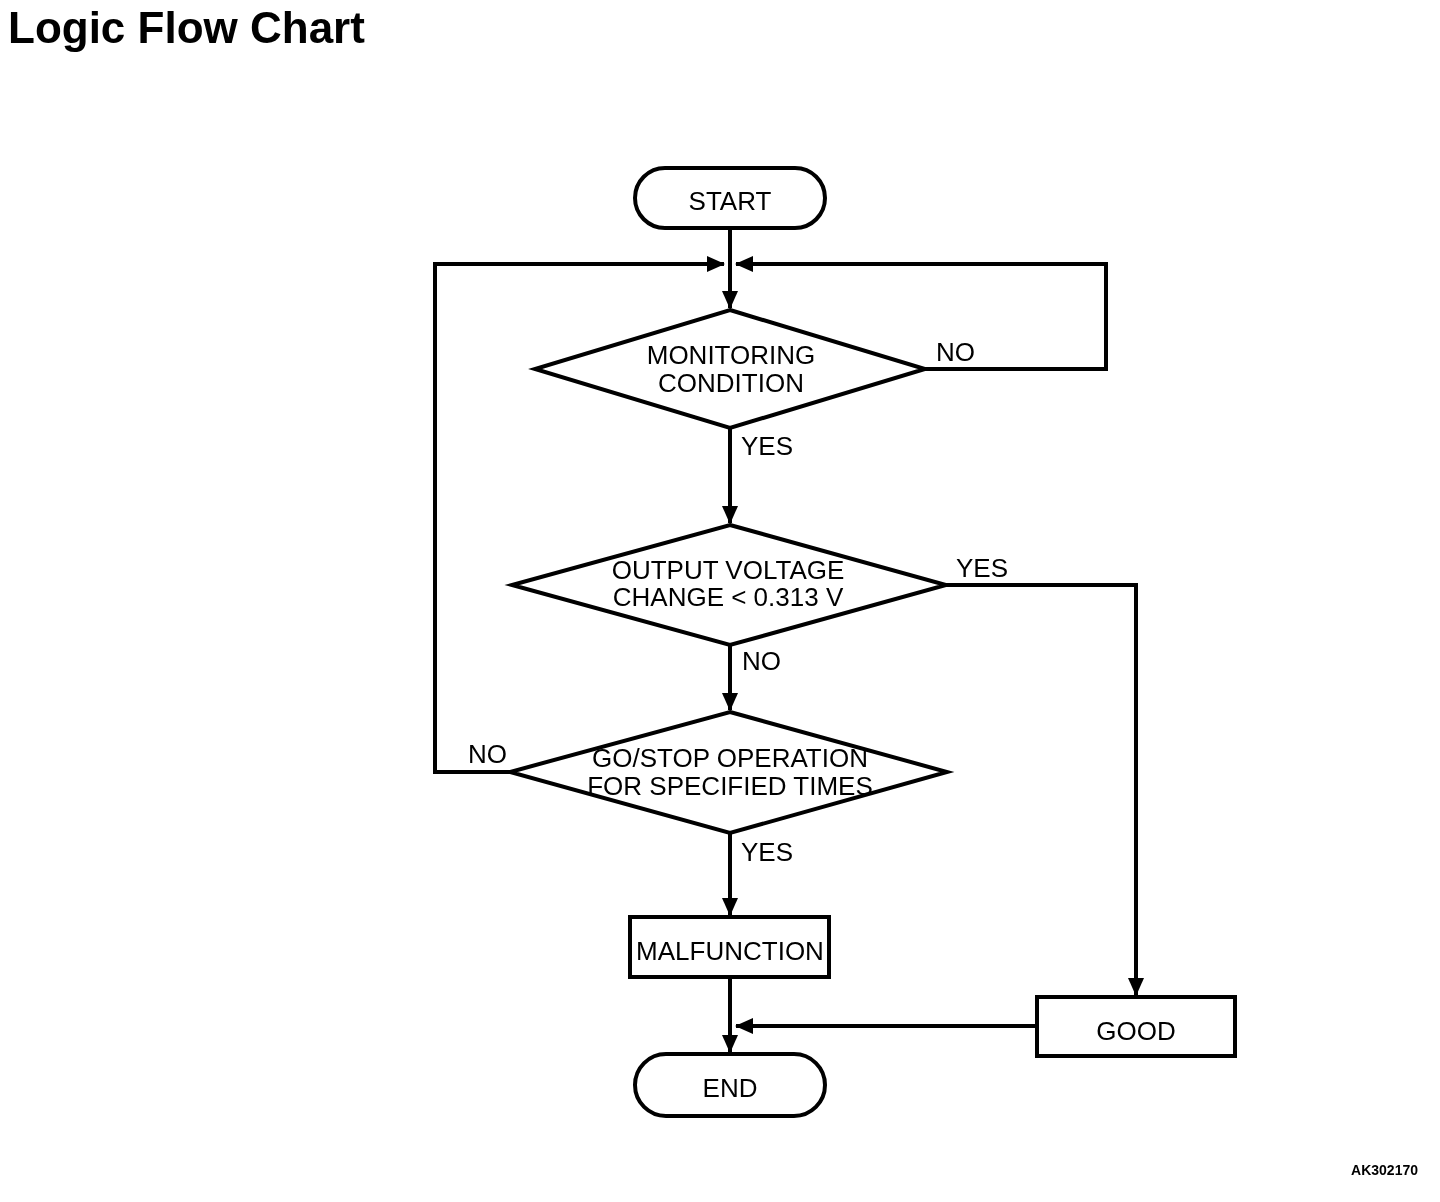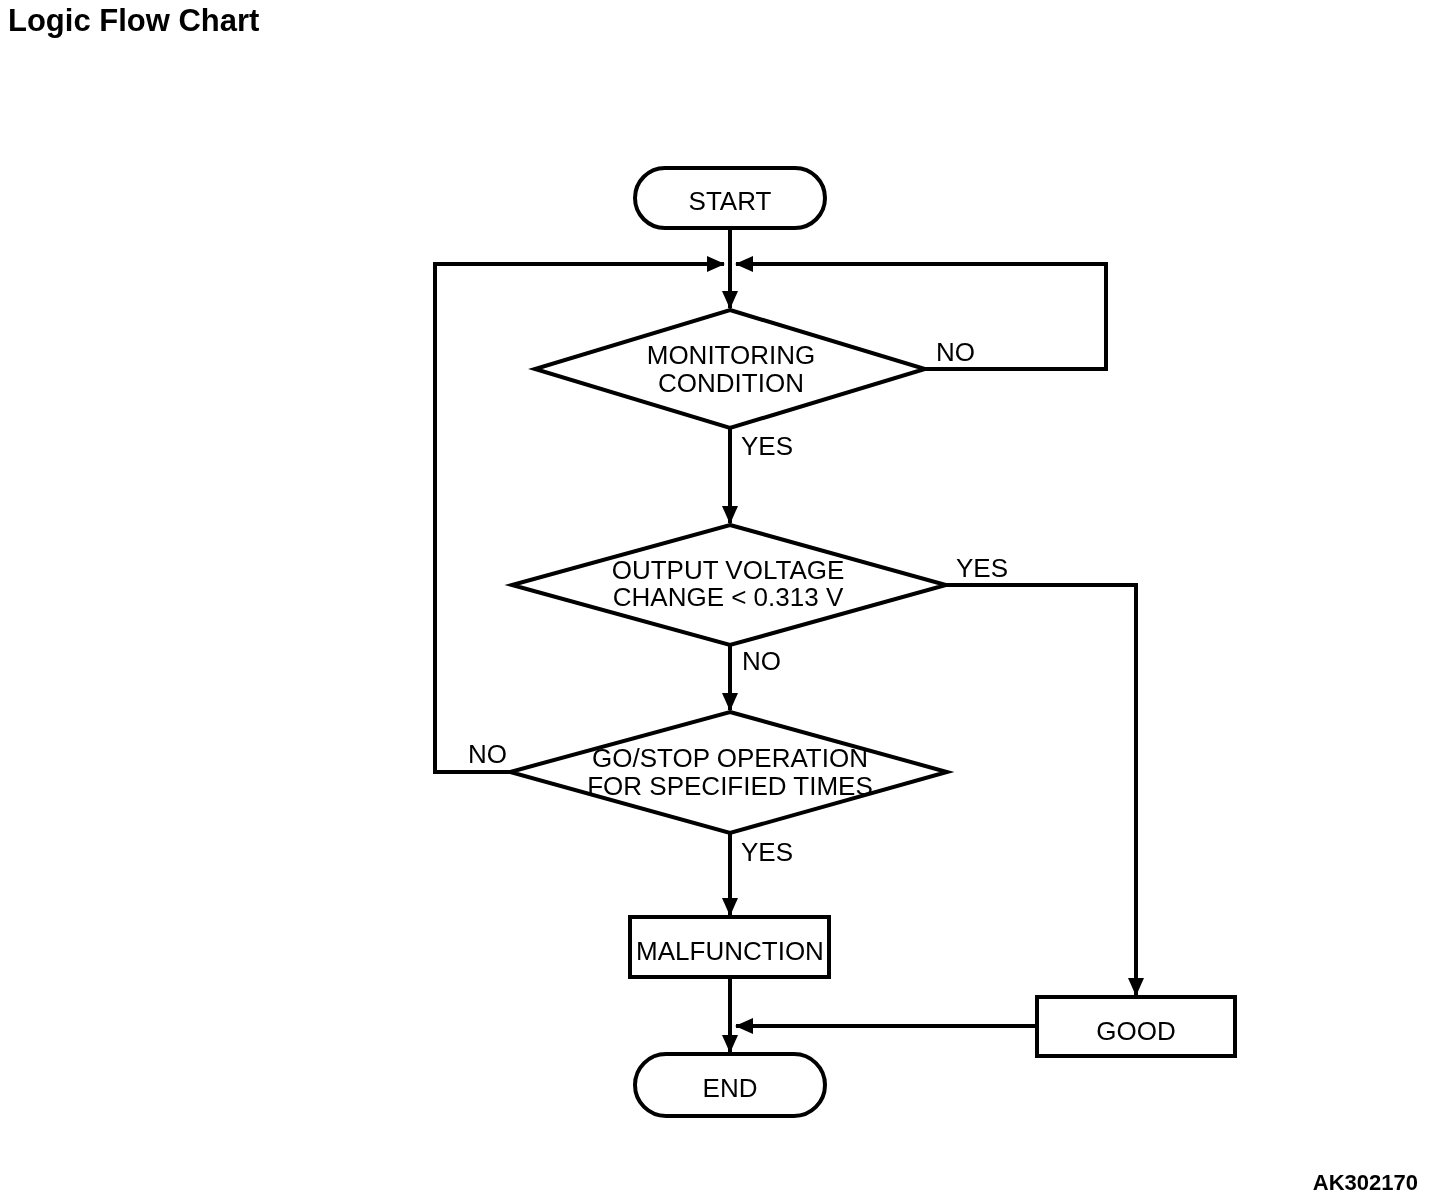--- a/index.html
+++ b/index.html
@@ -13,31 +13,31 @@
     height: 1202px;
     background: #ffffff;
     font-family: "Liberation Sans", "DejaVu Sans", sans-serif;
     color: #000000;
     overflow: hidden;
   }
   .page-title {
     position: absolute;
     top: 3px;
     left: 8px;
-    font-size: 31px;
+    font-size: 44px;
     font-weight: bold;
     letter-spacing: 0px;
     color: #000000;
     white-space: nowrap;
   }
   .figure-code {
     position: absolute;
     right: 22px;
-    bottom: 6px;
-    font-size: 22px;
+    bottom: 24px;
+    font-size: 14px;
     font-weight: bold;
     color: #000000;
     white-space: nowrap;
   }
   svg.flowchart {
     position: absolute;
     top: 0;
     left: 0;
   }
   svg.flowchart .shape {

